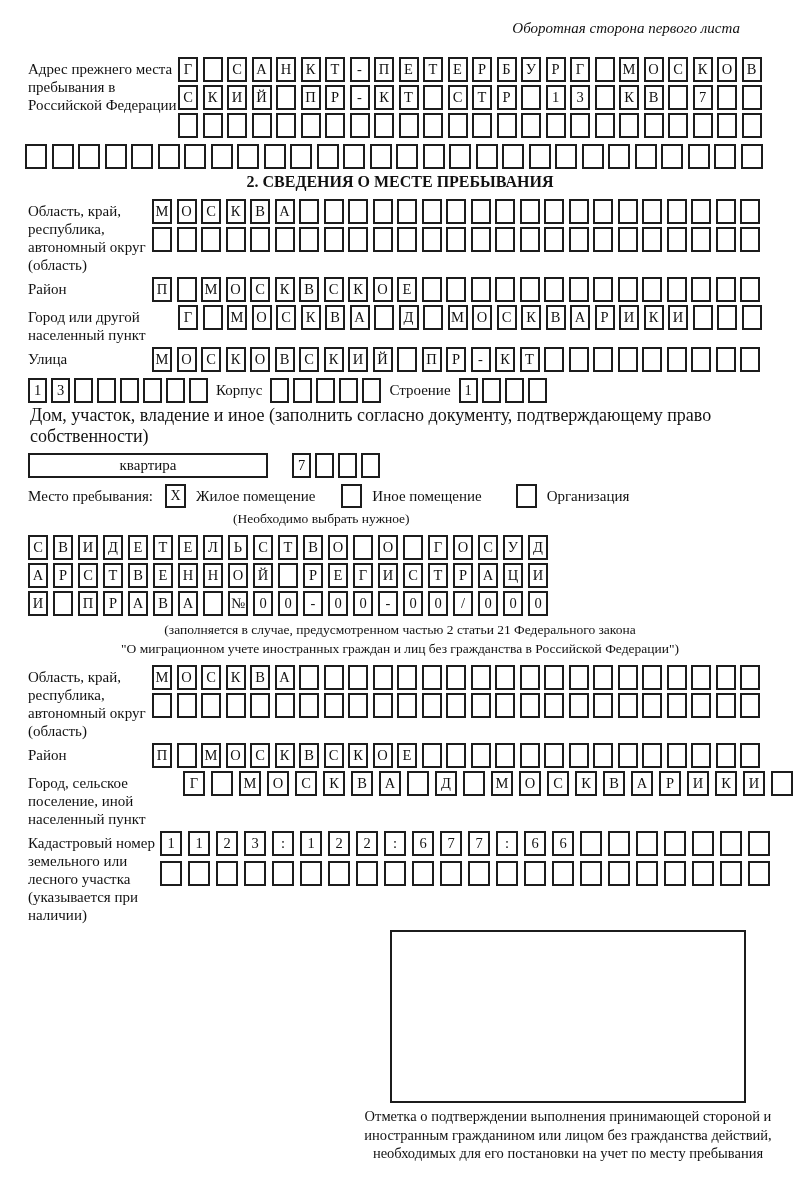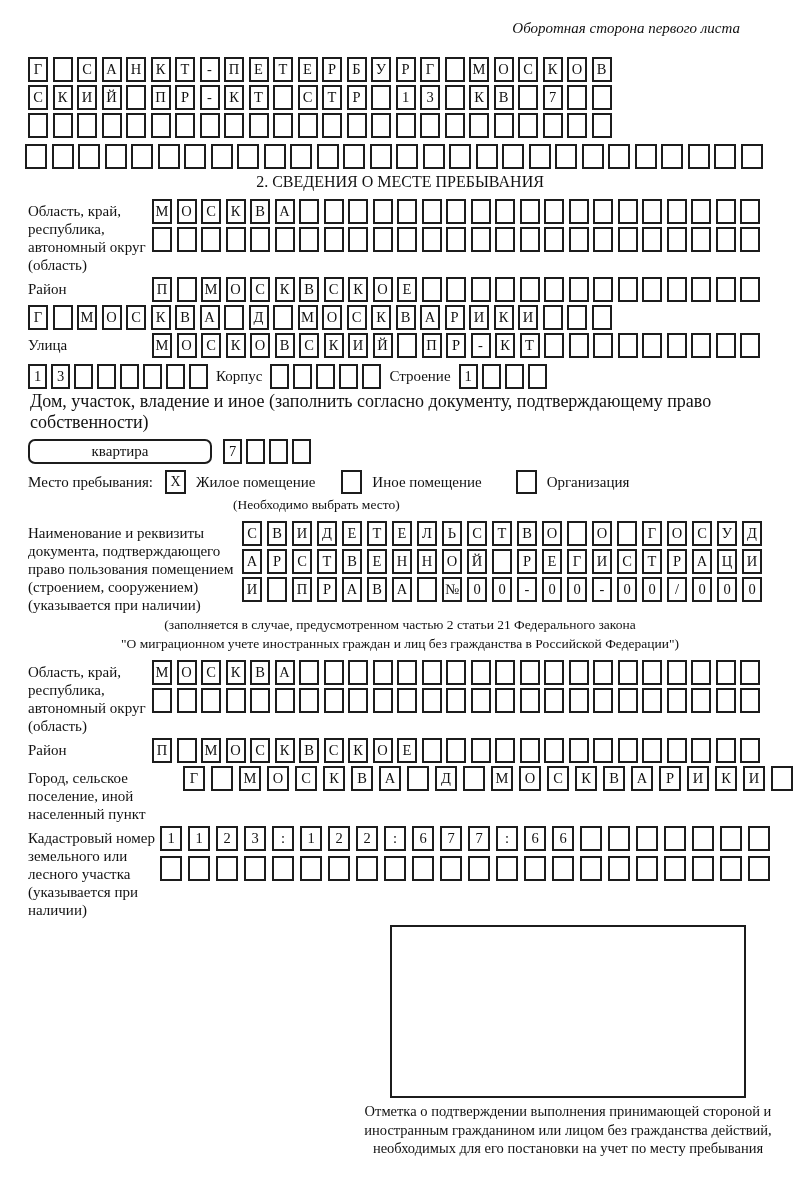--- a/index.html
+++ b/index.html
@@ -18,26 +18,26 @@
   .cells--doc{gap:5px;}
   .cells--house{gap:4px;}   .cells--house .cell{width:19px;}
 
   .rows .cells{margin-bottom:3px;}
 
   .frow{display:flex;align-items:flex-start;margin-bottom:3px;}
   .flabel{flex:none;font-size:15px;line-height:18px;padding-top:3px;}
   .w150{width:150px;} .w124{width:124px;} .w214{width:214px;} .w155{width:155px;} .w132{width:132px;}
 
   .note{font-size:13.5px;text-align:center;margin:3px 0 5px 0;}
-  .title{font-size:16px;font-weight:normal;text-align:center;margin:4px 0 8px 0;}
+  .title{font-size:16px;font-weight:bold;text-align:center;margin:4px 0 8px 0;}
 
   .labelbox{box-sizing:border-box;border:2px solid #1c1c1c;height:25px;display:flex;
             align-items:center;justify-content:center;font-size:15px;flex:none;background:#fff;}
   .labelbox--dom{width:170px;margin-right:7px;}
-  .labelbox--kv{width:184px;margin-right:11px;border-radius:7px;}
+  .labelbox--kv{width:240px;margin-right:24px;}
   .house-line{display:flex;align-items:center;margin:6px 0 2px 0;}
   .inline-label{font-size:15px;margin:0 8px;flex:none;}
   .small-note{font-size:18px;margin:2px 0 6px 2px;}
 
   .stay-line{display:flex;align-items:center;margin-top:6px;}
   .stay-label{font-size:15px;flex:none;}
   .chk{box-sizing:border-box;width:21px;height:24px;border:2px solid #1c1c1c;flex:none;
        display:flex;align-items:center;justify-content:center;font-size:14px;background:#fff;}
   .opt-label{font-size:15px;flex:none;margin-left:10px;}
   .gap1{margin-left:12px;} .gap2{margin-left:26px;} .gap3{margin-left:34px;}
@@ -50,20 +50,21 @@
   .stamp-note{font-size:14.5px;line-height:18.5px;text-align:center;margin-top:4px;}
 </style>
 </head>
 <body>
 
 <div class="page">
 
   <div class="header-note">Оборотная сторона первого листа</div>
 
   <div class="frow">
+    <div class="flabel w150">Адрес прежнего места пребывания в Российской Федерации</div>
     <div class="rows">
       <div class="cells">
           <span class="cell">Г</span>
           <span class="cell"></span>
           <span class="cell">С</span>
           <span class="cell">А</span>
           <span class="cell">Н</span>
           <span class="cell">К</span>
           <span class="cell">Т</span>
           <span class="cell">-</span>
@@ -256,20 +257,21 @@
         <span class="cell"></span>
         <span class="cell"></span>
         <span class="cell"></span>
         <span class="cell"></span>
         <span class="cell"></span>
         <span class="cell"></span>
       </div>
   </div>
 
   <div class="frow">
+    <div class="flabel w150">Город или другой населенный пункт</div>
     <div class="cells">
         <span class="cell">Г</span>
         <span class="cell"></span>
         <span class="cell">М</span>
         <span class="cell">О</span>
         <span class="cell">С</span>
         <span class="cell">К</span>
         <span class="cell">В</span>
         <span class="cell">А</span>
         <span class="cell"></span>
@@ -363,24 +365,23 @@
 
   <div class="stay-line">
     <span class="stay-label">Место пребывания:</span>
     <span class="chk gap1">X</span>
     <span class="opt-label">Жилое помещение</span>
     <span class="chk gap2"></span>
     <span class="opt-label">Иное помещение</span>
     <span class="chk gap3"></span>
     <span class="opt-label">Организация</span>
   </div>
-  <div class="stay-note">(Необходимо выбрать место)</div>
-
-  <div class="frow">
-    <div class="flabel w214">Наименование и реквизиты документа, подтверждающего право пользования помещением (строением, сооружением) (указывается при наличии)</div>
+  <div class="stay-note">(Необходимо выбрать нужное)</div>
+
+  <div class="frow">
     <div class="rows">
       <div class="cells cells--doc">
           <span class="cell">С</span>
           <span class="cell">В</span>
           <span class="cell">И</span>
           <span class="cell">Д</span>
           <span class="cell">Е</span>
           <span class="cell">Т</span>
           <span class="cell">Е</span>
           <span class="cell">Л</span>

